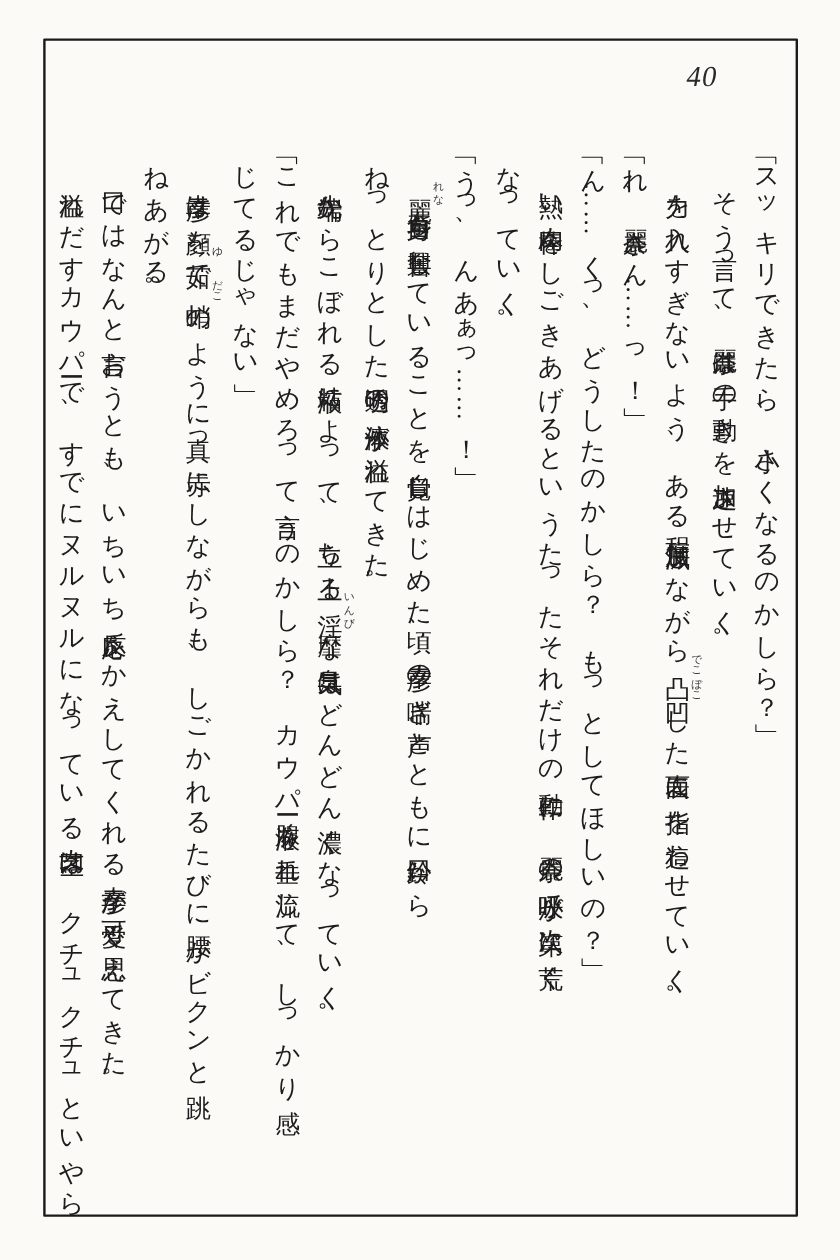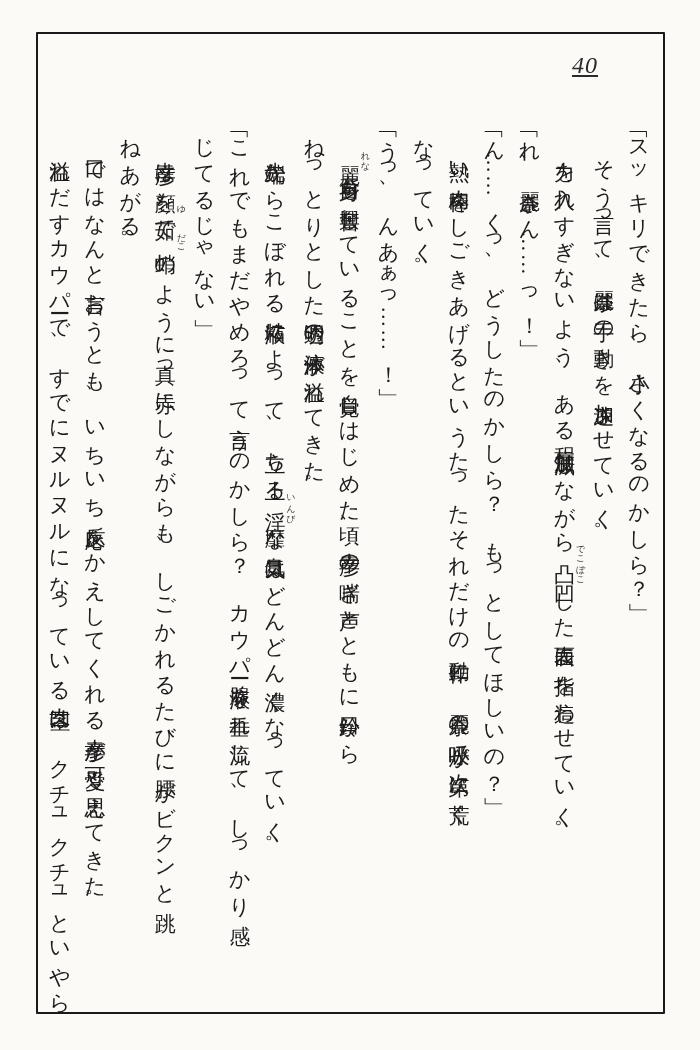--- a/index.html
+++ b/index.html
@@ -26,21 +26,20 @@
     border-radius: 1px;
   }
   .page-number {
     position: absolute;
     top: 52px;
     left: 572px;
     font-size: 24px;
     font-style: italic;
     color: #2a2a2a;
     letter-spacing: 1px;
-    text-decoration: underline;
   }
   .text-area {
     position: absolute;
     top: 124px;
     right: 44px;
     height: 912px;
     writing-mode: vertical-rl;
     text-orientation: mixed;
     font-size: 21px;
     line-height: 35.2px;

